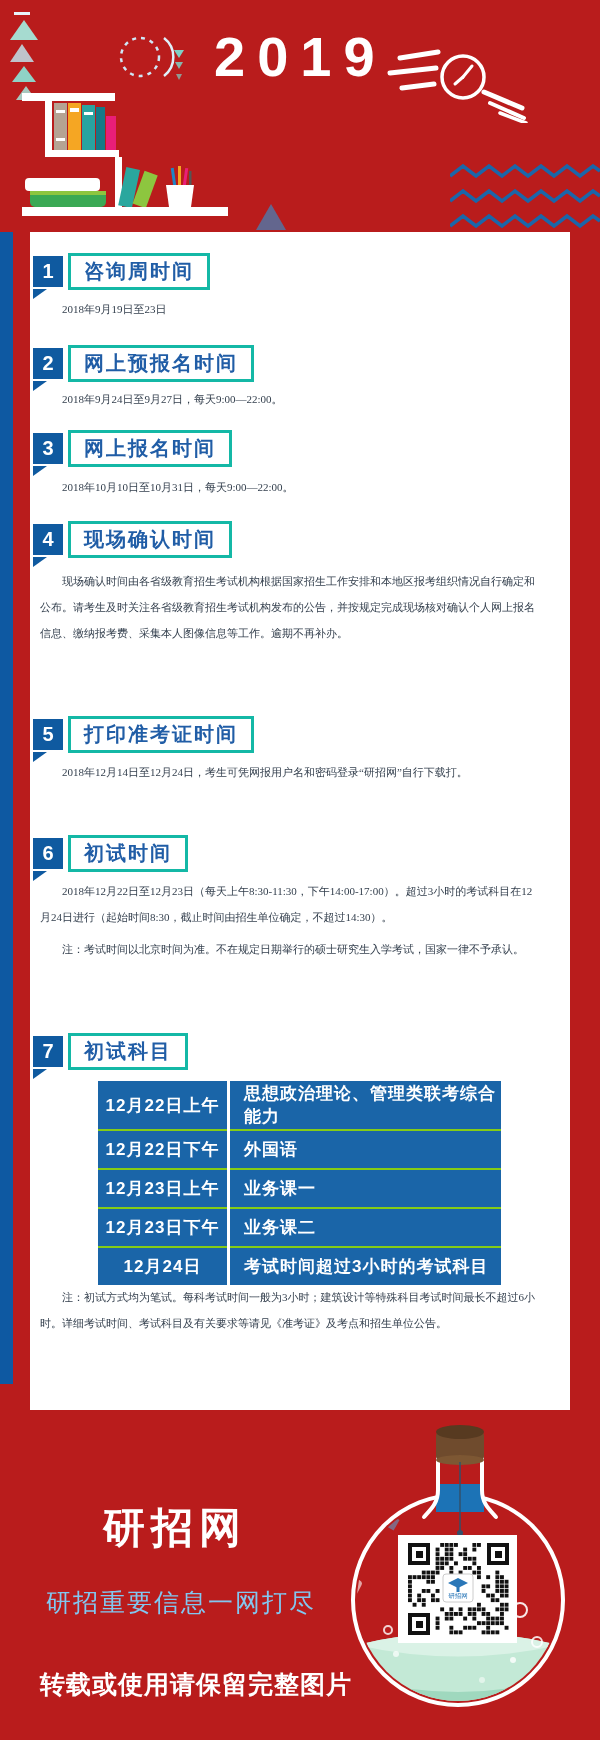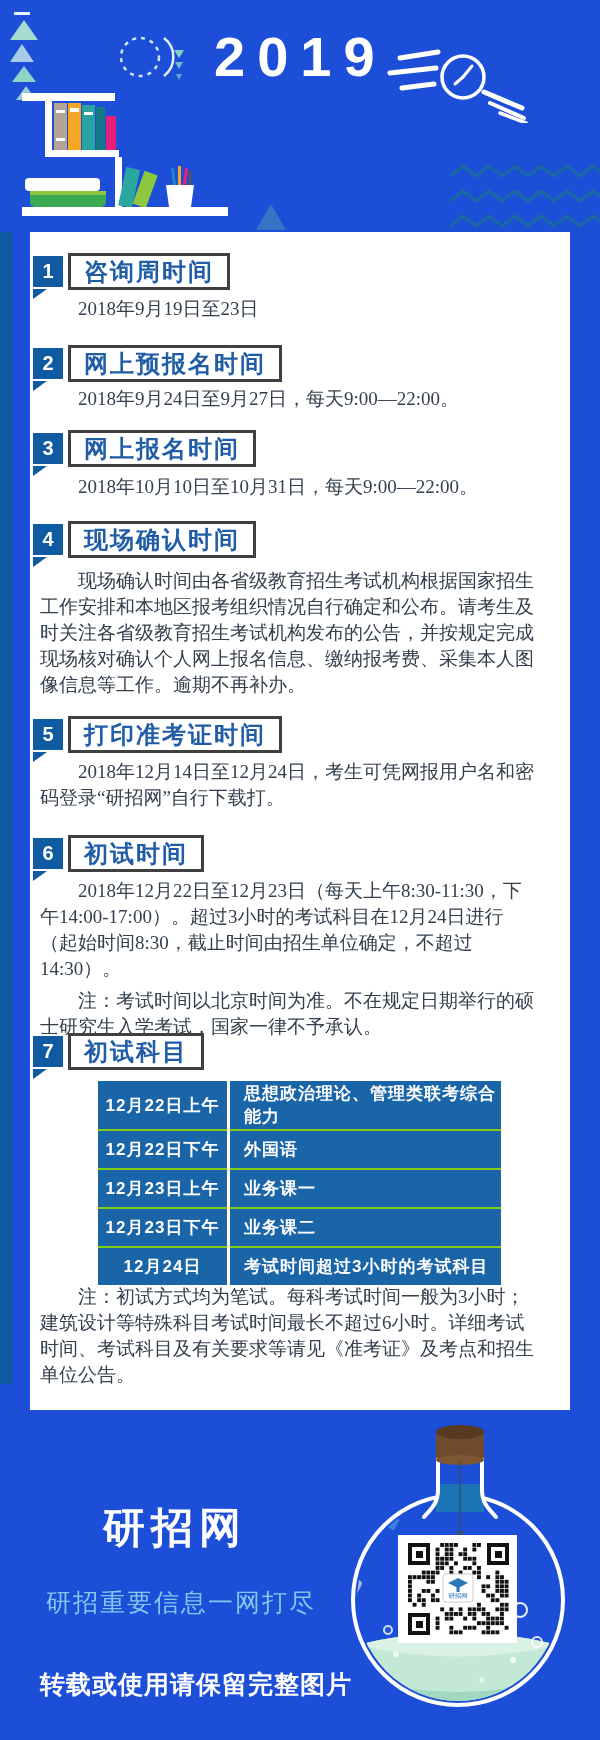--- a/index.html
+++ b/index.html
@@ -1,18 +1,18 @@
 <!DOCTYPE html>
 <html><head>
 <meta charset="utf-8">
 <style>
   html,body{margin:0;padding:0;}
   .page{
     position:relative;width:600px;height:1740px;overflow:hidden;
-    background:#1d4ed8;
+    background:#b91c1c;
     font-family:"Liberation Sans","DejaVu Sans",sans-serif;
   }
   .deco{position:absolute;}
   
   .year{
     position:absolute;left:214px;top:24px;
     font-size:56px;font-weight:bold;color:#ffffff;letter-spacing:12px;
   }
   .main-title{
     position:absolute;left:124px;top:92px;
@@ -26,28 +26,28 @@
   .num{
     width:30px;height:31px;background:#0f5aa0;color:#fff;
     font-size:20px;font-weight:bold;display:flex;align-items:center;justify-content:center;
   }
   .num-tri{
     position:absolute;left:0;top:33px;width:0;height:0;
     border-top:10px solid #0f5aa0;border-right:14px solid transparent;
   }
   .title-box{
     margin-left:5px;height:37px;box-sizing:border-box;
-    border:3px solid #404040;background:#fff;
+    border:3px solid #14b8a6;background:#fff;
     display:flex;align-items:center;padding:4px 13px;
-    color:#205da6;font-weight:bold;font-size:24px;letter-spacing:2px;white-space:nowrap;
+    color:#205da6;font-weight:bold;font-size:20px;letter-spacing:2px;white-space:nowrap;
   }
   .content{position:absolute;left:10px;width:508px;}
   .para{
     font-family:"Liberation Serif","DejaVu Serif",serif;
-    font-size:19px;line-height:26px;color:#333f4d;
+    font-size:11px;line-height:26px;color:#333f4d;
     text-indent:2em;margin:0 8px 6px 0;
   }
   
   .sched{position:absolute;left:68px;top:849px;width:403px;border-collapse:collapse;padding-left:16px;}
   .sched td{
     height:35px;background:#1a65a8;color:#ffffff;font-weight:bold;
     font-size:17px;letter-spacing:1px;
   }
   .sched tr + tr td{border-top:2px solid #84cc16;}
   .sched td.c1{width:127px;text-align:center;border-right:3px solid #ffffff;}

